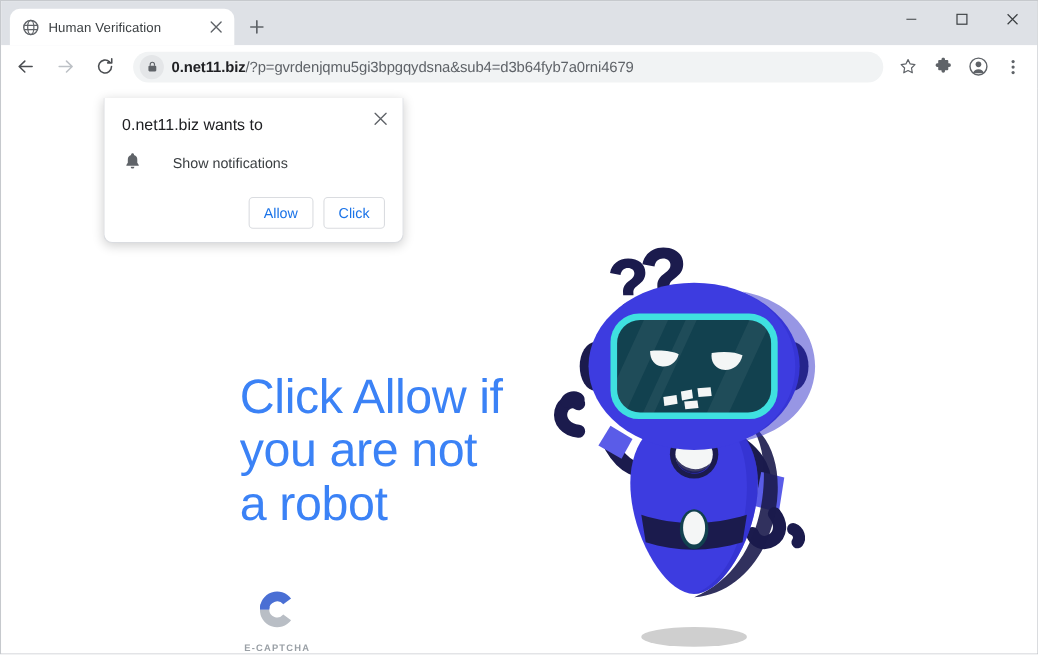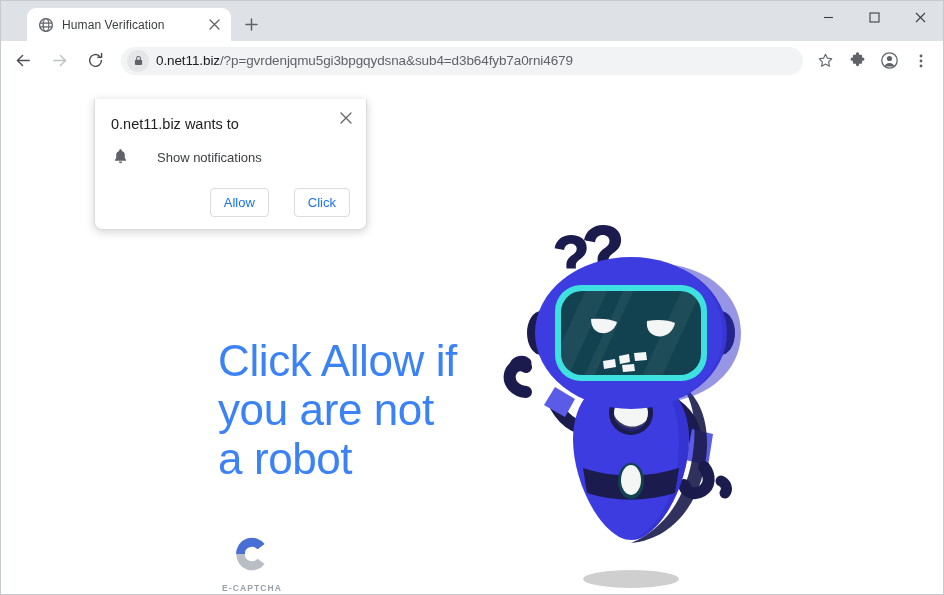--- a/index.html
+++ b/index.html
@@ -45,21 +45,20 @@
     position: relative;
     display: flex;
     align-items: center;
     width: 204px;
     height: 33px;
     background: #ffffff;
     border-radius: 9px 9px 0 0;
     padding: 0 9px 0 11px;
     box-sizing: border-box;
     gap: 8px;
-    margin-left: 18px;
   }
   .tab-favicon {
     width: 16px;
     height: 16px;
     flex: 0 0 16px;
     display: block;
   }
   .tab-title {
     flex: 1 1 auto;
     font-size: 12px;
@@ -149,21 +148,21 @@
     margin-right: 7px;
   }
   .omnibox-url {
     font-size: 13.5px;
     color: #5f6368;
     white-space: nowrap;
     overflow: hidden;
     text-overflow: ellipsis;
     letter-spacing: -0.1px;
   }
-  .omnibox-url .url-host { color: #202124; }
+  .omnibox-url .url-host { color: #202124; font-weight: bold; }
   .toolbar-icon {
     width: 28px;
     height: 28px;
     margin: 0 2px;
     display: flex;
     align-items: center;
     justify-content: center;
     border-radius: 50%;
     flex: 0 0 28px;
   }
@@ -173,21 +172,21 @@
     position: relative;
     height: 513px;
     background: #ffffff;
     overflow: hidden;
   }
 
   
   .perm-bubble {
     position: absolute;
     left: 93px;
-    top: 18px;
+    top: 8px;
     width: 273px;
     background: #ffffff;
     border: 1px solid #dadce0;
     border-top: none;
     border-radius: 0 0 8px 8px;
     box-shadow: 0 2px 10px rgba(0,0,0,.18);
     box-sizing: border-box;
     padding: 16px 16px 12px 16px;
     z-index: 30;
   }
@@ -232,21 +231,20 @@
     background: #ffffff;
     border: 1px solid #dadce0;
     border-radius: 4px;
     color: #1a73e8;
     font-size: 13px;
     font-family: "Liberation Sans", sans-serif;
     cursor: pointer;
     display: flex;
     align-items: center;
     justify-content: center;
-    margin-left: 16px;
   }
 
   
   .headline {
     position: absolute;
     left: 217px;
     top: 255px;
     width: 250px;
     font-size: 44px;
     line-height: 49px;

